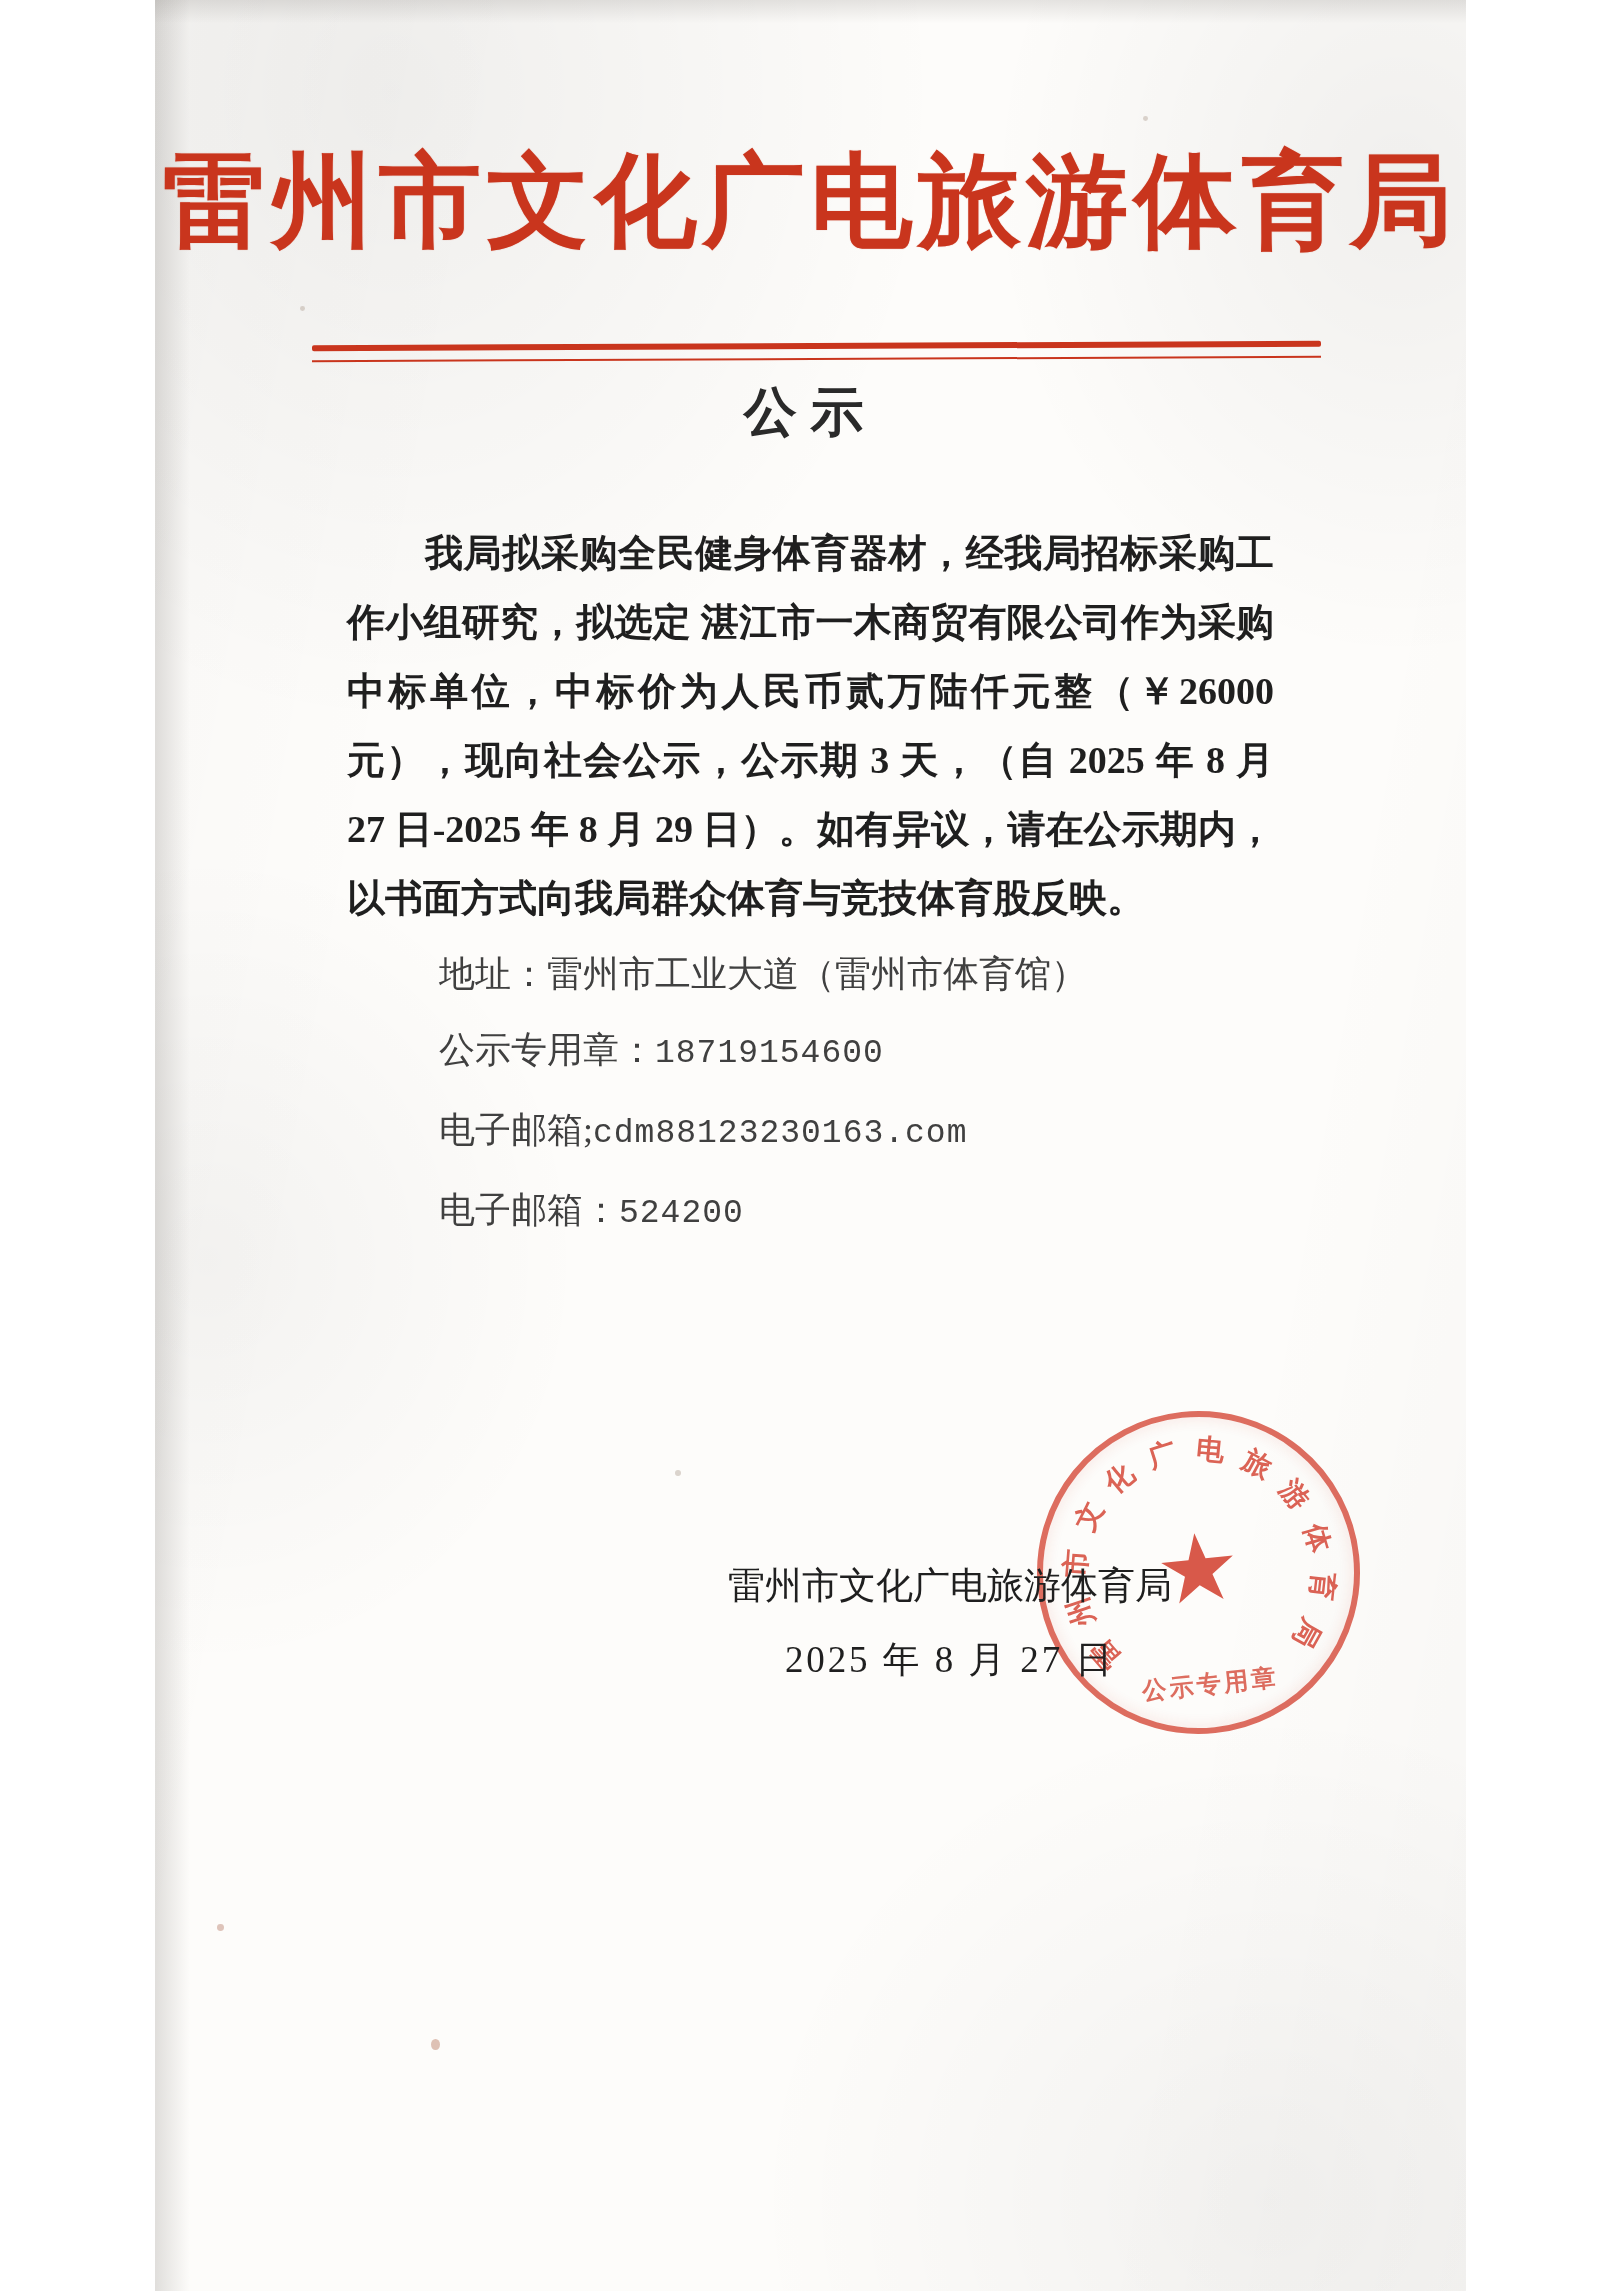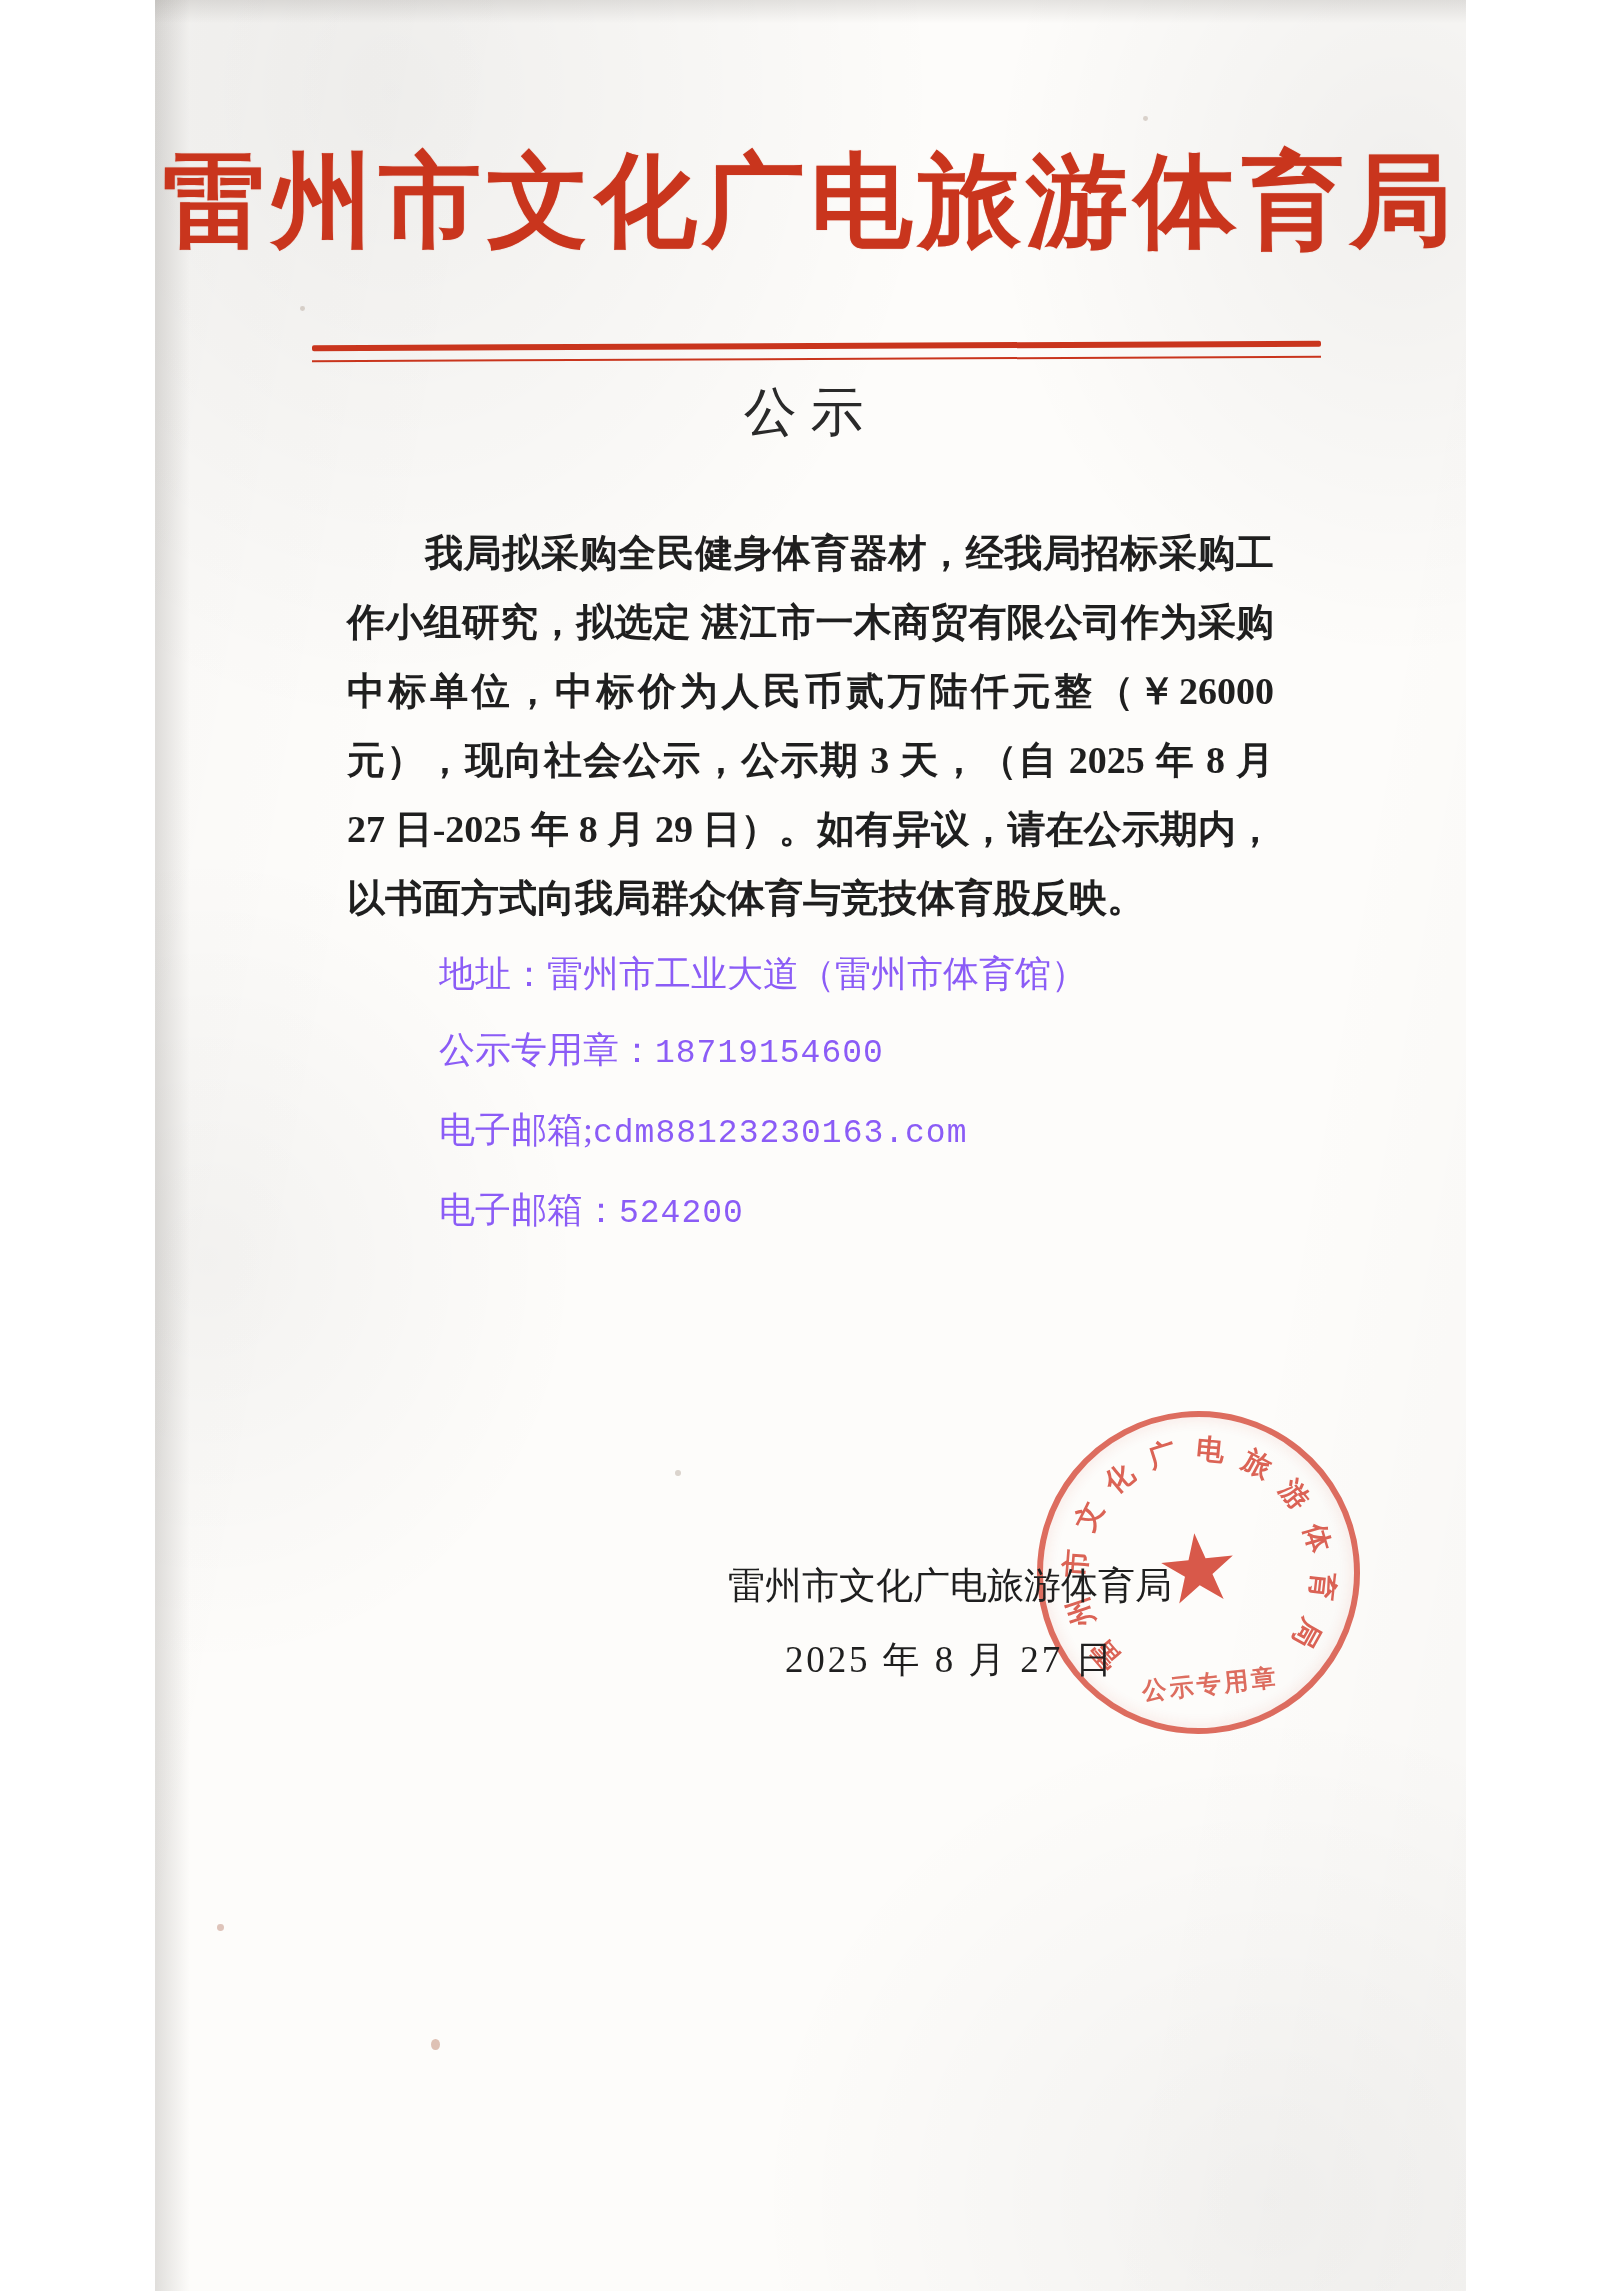--- a/index.html
+++ b/index.html
@@ -83,21 +83,21 @@
     background: #c9351d;
     transform: rotate(-0.25deg);
   }
 
   .doc-kind {
     position: absolute;
     left: 0; right: 0;
     top: 377px;
     text-align: center;
     font-family: "DejaVu Serif", serif;
-    font-weight: normal;
+    font-weight: bold;
     font-size: 53px;
     letter-spacing: 13.7px;
     color: #2a2a2a;
   }
 
   
   .body-block {
     position: absolute;
     left: 192px;
     right: 192px;
@@ -114,21 +114,21 @@
     font-weight: bold;
   }
 
   
   .contact {
     position: absolute;
     left: 284px;
     top: 936px;
     font-size: 36px;
     line-height: 76px;
-    color: #8b5cf6;
+    color: #404040;
   }
   .contact .row {
     white-space: nowrap;
   }
   .mono {
     font-family: "Liberation Mono", "DejaVu Sans Mono", monospace;
     font-size: 33px;
     letter-spacing: 1px;
     text-align: right;
   }

